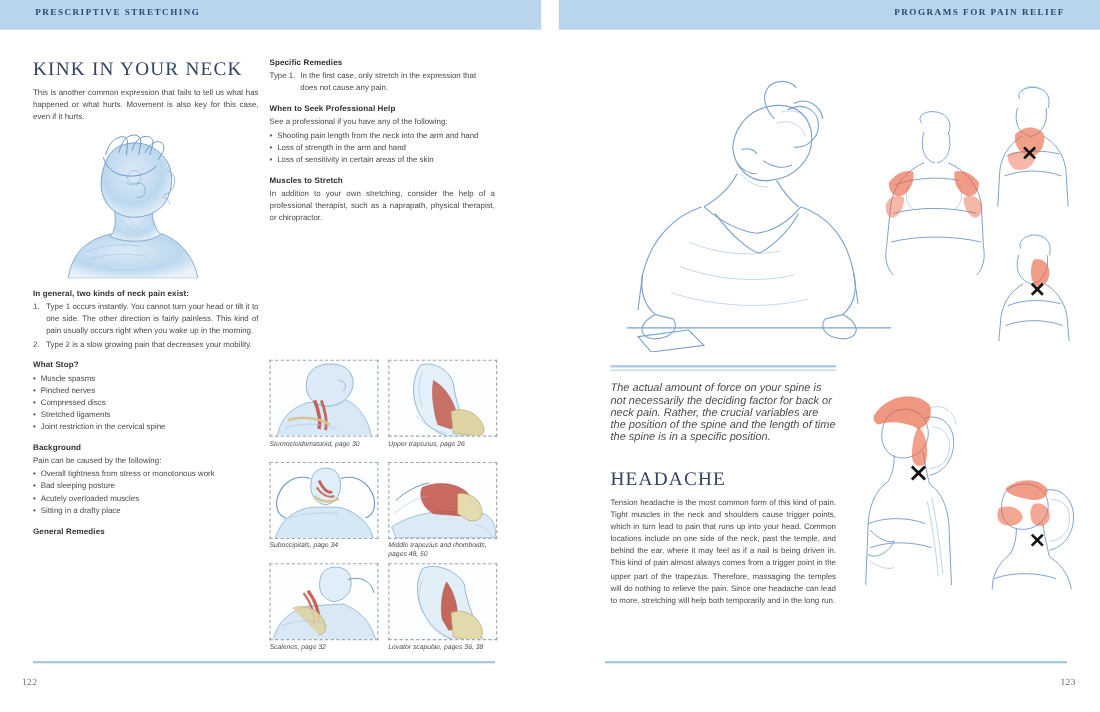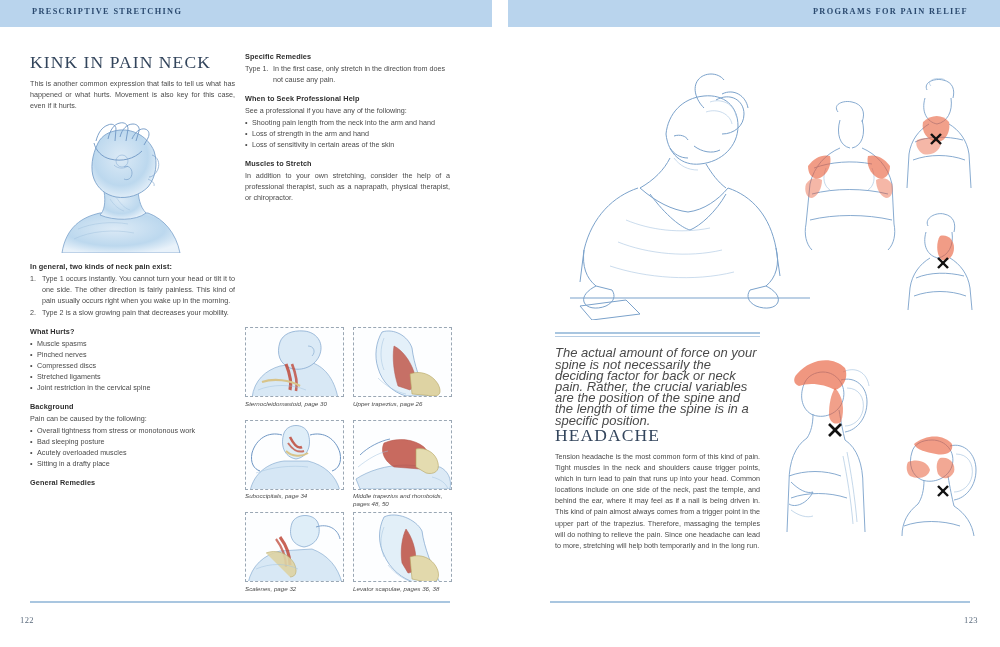--- a/index.html
+++ b/index.html
@@ -95,21 +95,21 @@
   }
   .page-left .rule-bottom { left:30px; width:420px; bottom:44px; }
   .page-right .rule-bottom { left:50px; width:420px; bottom:44px; }
 
   .pullquote {
     position:absolute; left:55px; top:332px; width:205px;
   }
   .pullquote .dbl-top { height:1.8px; background:#a9c6e0; margin-bottom:2.4px; }
   .pullquote .dbl-bot { height:1.2px; background:#b7cee4; margin-bottom:10px; }
   .pullquote p {
-    font-size:13px; line-height:11.2px; font-style:italic;
+    font-size:10px; line-height:11.2px; font-style:italic;
     color:#4a4a4a; text-align:left;
   }
 
   .folio {
     position:absolute; bottom:22px;
     font-family:"Liberation Serif", serif;
     font-size:8.5px; color:#5b6b7d; letter-spacing:.4px;
   }
   .page-left .folio { left:20px; }
   .page-right .folio { right:22px; }
@@ -118,21 +118,21 @@
 <body>
 
 <div class="spread">
 
   <div class="page page-left">
 
     <div class="header-band"></div>
     <div class="running-head">PRESCRIPTIVE STRETCHING</div>
 
     <div class="col col-a">
-      <h1 class="section-title">KINK IN PAIN NECK</h1>
+      <h1 class="section-title">KINK IN YOUR NECK</h1>
       <p class="body">This is another common expression that fails to tell us what has happened or what hurts. Movement is also key for this case, even if it hurts.</p>
 
       <div class="illo" style="margin:10px 0 6px 22px;">
         <svg width="150" height="132" viewBox="0 0 150 132">
           <defs>
             <radialGradient id="wc1" cx="45%" cy="40%" r="65%">
               <stop offset="0%" stop-color="#dceaf6"></stop>
               <stop offset="65%" stop-color="#bcd8ee"></stop>
               <stop offset="100%" stop-color="#e9f2fa"></stop>
             </radialGradient>
@@ -164,21 +164,21 @@
           <path d="M22 118 C38 110 62 108 82 112" fill="none" stroke="#a3c2de" stroke-width="0.5"></path>
         </svg>
       </div>
 
       <h2 class="sub">In general, two kinds of neck pain exist:</h2>
       <ol class="numbered">
         <li class="body">Type 1 occurs instantly. You cannot turn your head or tilt it to one side. The other direction is fairly painless. This kind of pain usually occurs right when you wake up in the morning.</li>
         <li class="body">Type 2 is a slow growing pain that decreases your mobility.</li>
       </ol>
 
-      <h2 class="sub">What Hurts?</h2>
+      <h2 class="sub">What Stop?</h2>
       <ul class="bullets">
         <li>Muscle spasms</li>
         <li>Pinched nerves</li>
         <li>Compressed discs</li>
         <li>Stretched ligaments</li>
         <li>Joint restriction in the cervical spine</li>
       </ul>
 
       <h2 class="sub">Background</h2>
       <p class="body">Pain can be caused by the following:</p>
@@ -191,21 +191,21 @@
 
       <h2 class="sub">General Remedies</h2>
     </div>
 
     <div class="col col-b">
       <h2 class="sub" style="margin-top:0">Specific Remedies</h2>
 
       <div class="typelist">
         <div class="typerow">
           <span class="tlabel">Type 1.</span>
-          <span class="tcont">In the first case, only stretch in the direction from does not cause any pain.</span>
+          <span class="tcont">In the first case, only stretch in the expression that does not cause any pain.</span>
         </div>
       </div>
 
       <h2 class="sub">When to Seek Professional Help</h2>
       <p class="body">See a professional if you have any of the following:</p>
       <ul class="bullets">
         <li>Shooting pain length from the neck into the arm and hand</li>
         <li>Loss of strength in the arm and hand</li>
         <li>Loss of sensitivity in certain areas of the skin</li>
       </ul>

